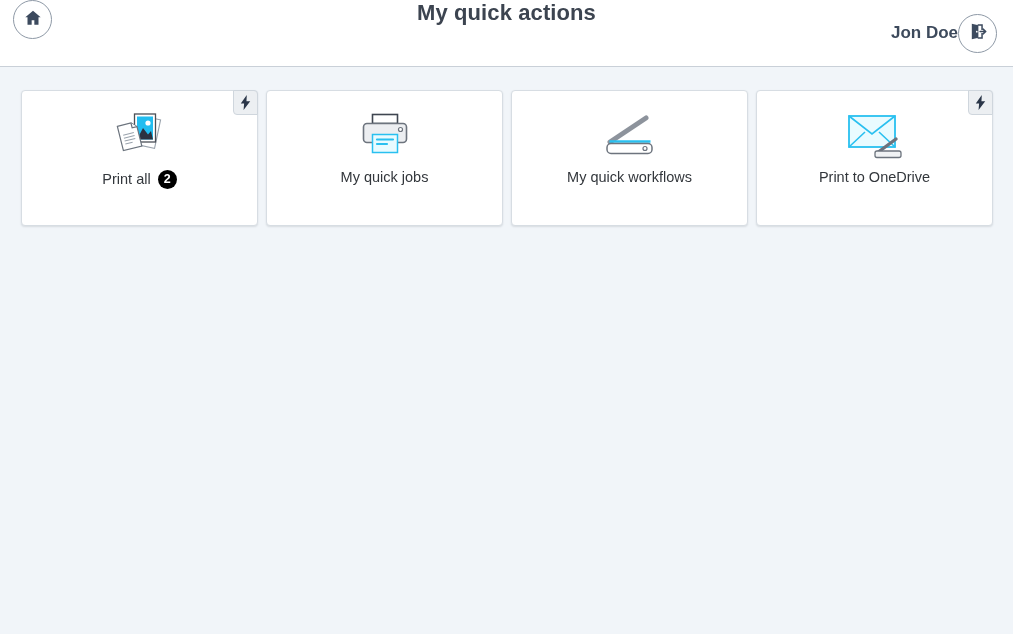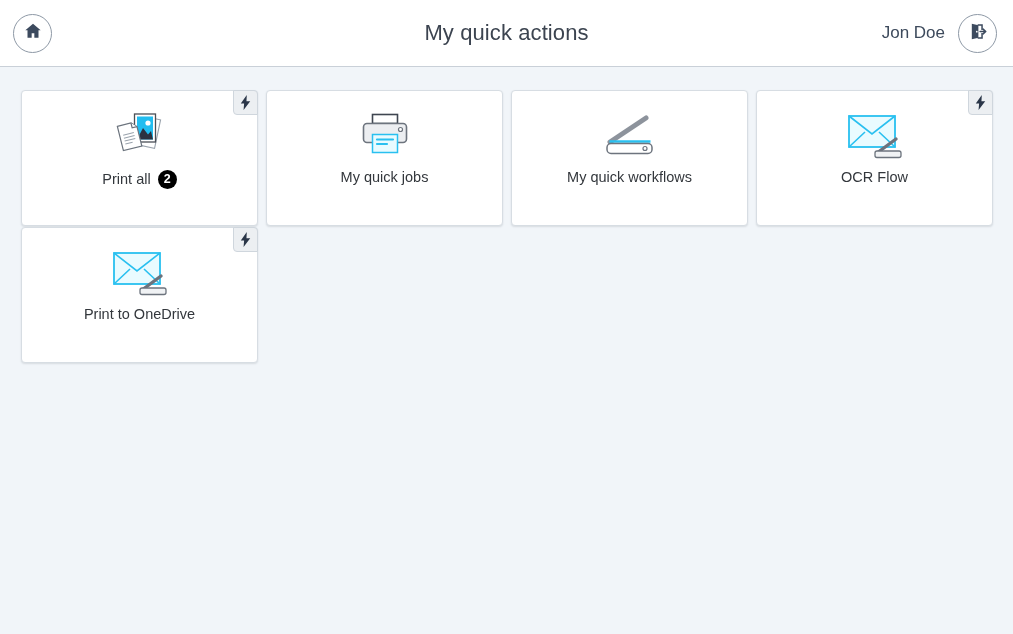--- a/index.html
+++ b/index.html
@@ -10,21 +10,21 @@
     overflow: hidden;
   }
 
   
   .header {
     position: relative;
     height: 67px;
     background: #ffffff;
     border-bottom: 1px solid #c9d0d8;
     display: flex;
-    align-items: center;
+    font-weight: bold;
   }
   .icon-btn {
     width: 39px; height: 39px;
     border-radius: 50%;
     border: 1px solid #8e99a6;
     background: #ffffff;
     display: flex; align-items: center; justify-content: center;
     flex: 0 0 auto;
     cursor: pointer;
   }
@@ -36,36 +36,35 @@
     font-size: 22px;
     color: #3c4450;
     letter-spacing: .1px;
     pointer-events: none;
   }
   .header-right {
     margin-left: auto;
     margin-right: 16px;
     display: flex;
     align-items: center;
-    gap: 13px;
     z-index: 2;
   }
   .user-name {
     font-size: 17px;
     color: #3d4a5c;
   }
 
   
   .content {
     padding: 23px 0 0 21px;
   }
   .grid {
     display: flex;
     flex-wrap: wrap;
-    gap: 1px 8px;
+    gap: 7px 8px;
     width: 985px;
   }
   .card {
     position: relative;
     width: 237px;
     height: 136px;
     background: #ffffff;
     border: 1px solid #d7dde3;
     border-radius: 4px;
     box-shadow: 0 1px 2px rgba(40,50,60,.13);
@@ -206,54 +205,35 @@
           <path d="M11.5 31.5h41" stroke="#29c0f0" stroke-width="2.6"></path>
           <rect x="9" y="33.5" width="45" height="10" rx="4" fill="#ffffff" stroke="#6d747e" stroke-width="1.5"></rect>
           <circle cx="47" cy="38.5" r="2" fill="#ffffff" stroke="#6d747e" stroke-width="1.2"></circle>
         </svg>
       </div>
       <div class="card-label">
         <span>My quick workflows</span>
       </div>
     </div>
 
+
     <div class="card">
       <div class="bolt-tab">
         <svg width="11" height="15" viewBox="0 0 10 14">
           <path d="M6.2 0 0.6 7.9h3.1L3.2 14 9.4 5.9H5.9z" fill="#2a3648"></path>
         </svg>
       </div>
       <div class="card-icon">
         <svg width="64" height="52" viewBox="0 0 64 52">
           <rect x="6" y="7" width="46" height="31" fill="#e9fbff" stroke="#29c0f0" stroke-width="1.8"></rect>
           <path d="M6 7 29 25 52 7" fill="none" stroke="#29c0f0" stroke-width="1.6"></path>
           <path d="M6 38 22 23M52 38 36 23" fill="none" stroke="#29c0f0" stroke-width="1.6"></path>
           <path d="M34 44 53 30" stroke="#6c737d" stroke-width="3.4" stroke-linecap="round"></path>
           <rect x="32" y="42" width="26" height="6.5" rx="2" fill="#f0f2f4" stroke="#6c737d" stroke-width="1.3"></rect>
         </svg>
       </div>
       <div class="card-label">
-        <span>OCR Flow</span>
-      </div>
-    </div>
-
-    <div class="card">
-      <div class="bolt-tab">
-        <svg width="11" height="15" viewBox="0 0 10 14">
-          <path d="M6.2 0 0.6 7.9h3.1L3.2 14 9.4 5.9H5.9z" fill="#2a3648"></path>
-        </svg>
-      </div>
-      <div class="card-icon">
-        <svg width="64" height="52" viewBox="0 0 64 52">
-          <rect x="6" y="7" width="46" height="31" fill="#e9fbff" stroke="#29c0f0" stroke-width="1.8"></rect>
-          <path d="M6 7 29 25 52 7" fill="none" stroke="#29c0f0" stroke-width="1.6"></path>
-          <path d="M6 38 22 23M52 38 36 23" fill="none" stroke="#29c0f0" stroke-width="1.6"></path>
-          <path d="M34 44 53 30" stroke="#6c737d" stroke-width="3.4" stroke-linecap="round"></path>
-          <rect x="32" y="42" width="26" height="6.5" rx="2" fill="#f0f2f4" stroke="#6c737d" stroke-width="1.3"></rect>
-        </svg>
-      </div>
-      <div class="card-label">
         <span>Print to OneDrive</span>
       </div>
     </div>
 
   </div>
 </div>
 
 </body></html>

